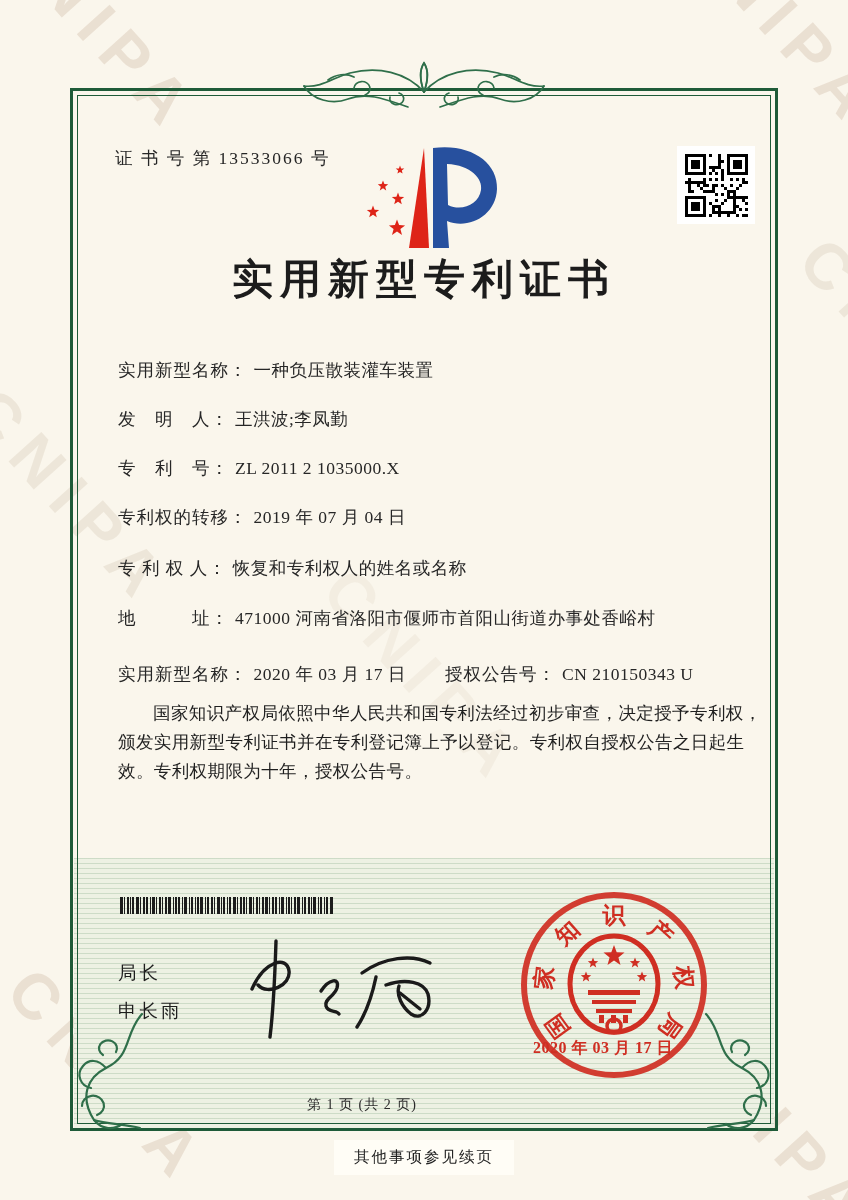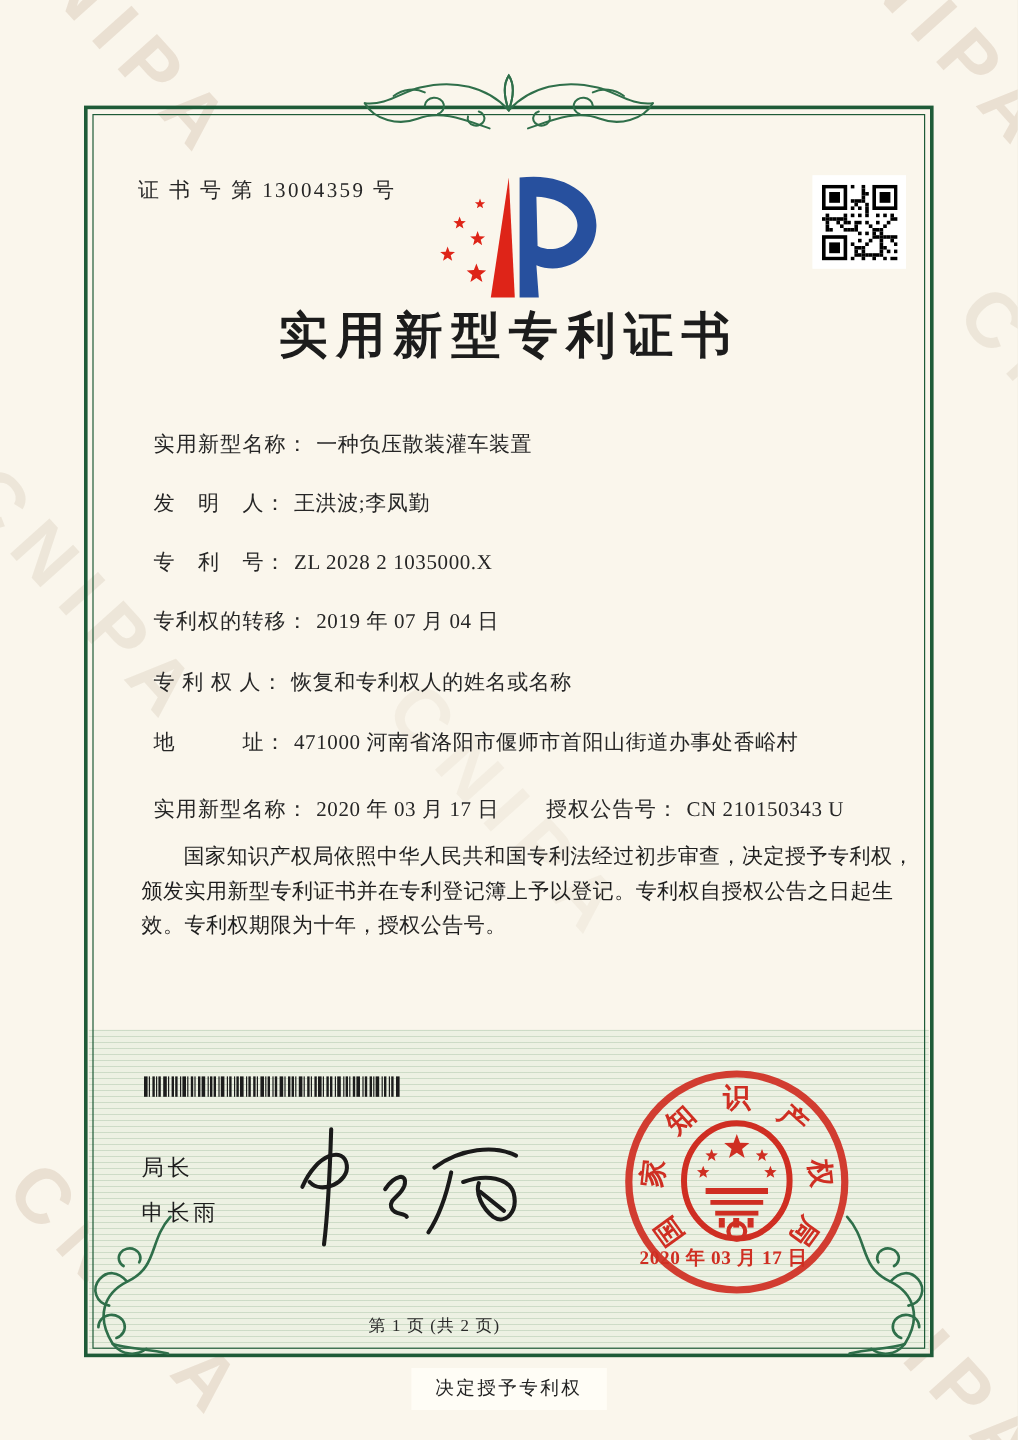--- a/index.html
+++ b/index.html
@@ -37,21 +37,21 @@
       letter-spacing:2px;}
 
   .logo{position:absolute;left:352px;top:142px;width:150px;height:113px;}
 
   .qr-box{position:absolute;left:677px;top:146px;width:78px;height:78px;background:#fff;
       display:flex;align-items:center;justify-content:center;}
 
   .title{position:absolute;left:0;top:252px;width:848px;text-align:center;
       font-size:41px;font-weight:bold;color:#1c1c1c;letter-spacing:7px;}
 
-  .frow{position:absolute;left:128px;width:648px;font-size:17.5px;color:var(--ink);white-space:nowrap;}
+  .frow{position:absolute;left:118px;width:648px;font-size:17.5px;color:var(--ink);white-space:nowrap;}
   .frow .lab{display:inline-block;letter-spacing:1px;}
   .frow .val{margin-left:6px;letter-spacing:0.5px;}
   .frow .grant2{position:absolute;left:327px;top:0;}
 
   .body-text{position:absolute;left:118px;top:699px;width:646px;font-size:17.5px;
       line-height:29px;color:#1f1f1f;}
   .body-text p{text-indent:2em;letter-spacing:0.4px;}
 
   .barcode{position:absolute;left:120px;top:897px;width:218px;height:17px;
       display:flex;align-items:stretch;}
@@ -125,21 +125,21 @@
       <g fill="none" stroke="currentColor" stroke-width="2.2" stroke-linecap="round" transform="translate(92,0) scale(-1,1)">
         <path d="M88,2 C70,22 78,44 52,56 C32,66 26,86 40,108 C48,118 60,118 68,112"></path>
         <path d="M52,56 C44,47 35,47 29,54 C22,62 26,74 37,76"></path>
         <path d="M28,94 a11,10 0 1,1 15,9"></path>
         <path d="M62,40 a9,8 0 1,0 -13,3"></path>
         <path d="M40,108 C52,112 70,112 86,116"></path>
       </g>
     </svg>
   </div>
 
-  <div class="cert-no">证 书 号 第 13004359 号</div>
+  <div class="cert-no">证 书 号 第 13533066 号</div>
 
   <div class="logo">
     <svg width="150" height="113" viewBox="0 0 150 113">
       <polygon points="72,6 57,106 77,106" fill="var(--logo-red)"></polygon>
       <path fill="var(--logo-blue)" fill-rule="evenodd" d="M81,6 C118,1 146,20 145,47 C144,74 116,88 95,79 L97,106 L81,106 Z
            M95,22 C119,23 131,37 129,48 C127,62 110,70 96,63 Z"></path>
       <polygon fill="var(--logo-red)" points="48.0,23.5 49.1,26.5 52.3,26.6 49.8,28.6 50.6,31.6 48.0,29.9 45.4,31.6 46.2,28.6 43.7,26.6 46.9,26.5"></polygon>
       <polygon fill="var(--logo-red)" points="31.0,38.5 32.4,42.1 36.2,42.3 33.2,44.7 34.2,48.4 31.0,46.3 27.8,48.4 28.8,44.7 25.8,42.3 29.6,42.1"></polygon>
       <polygon fill="var(--logo-red)" points="46.0,50.5 47.6,54.8 52.2,55.0 48.6,57.8 49.8,62.3 46.0,59.7 42.2,62.3 43.4,57.8 39.8,55.0 44.4,54.8"></polygon>
       <polygon fill="var(--logo-red)" points="21.0,63.5 22.6,67.8 27.2,68.0 23.6,70.8 24.8,75.3 21.0,72.7 17.2,75.3 18.4,70.8 14.8,68.0 19.4,67.8"></polygon>
@@ -263,21 +263,21 @@
 
   <div class="title">实用新型专利证书</div>
 
   <div class="frow" style="top:358px;">
     <span class="lab">实用新型名称：</span><span class="val">一种负压散装灌车装置</span>
   </div>
   <div class="frow" style="top:407px;">
     <span class="lab">发　明　人：</span><span class="val">王洪波;李凤勤</span>
   </div>
   <div class="frow" style="top:456px;">
-    <span class="lab">专　利　号：</span><span class="val">ZL 2028 2 1035000.X</span>
+    <span class="lab">专　利　号：</span><span class="val">ZL 2011 2 1035000.X</span>
   </div>
   <div class="frow" style="top:505px;">
     <span class="lab">专利权的转移：</span><span class="val">2019 年 07 月 04 日</span>
   </div>
   <div class="frow" style="top:556px;">
     <span class="lab">专 利 权 人：</span><span class="val">恢复和专利权人的姓名或名称</span>
   </div>
   <div class="frow" style="top:606px;">
     <span class="lab">地　　　址：</span><span class="val">471000  河南省洛阳市偃师市首阳山街道办事处香峪村</span>
   </div>
@@ -404,15 +404,15 @@
           <rect x="45" y="83" width="5" height="8" stroke="none"></rect>
           <rect x="57" y="83" width="5" height="8" stroke="none"></rect>
           <circle cx="48" cy="94" r="7" fill="none" stroke-width="3.5"></circle>
         </g>
       </svg>
     </div>
     <div class="seal-date">2020 年 03 月 17 日</div>
   </div>
 
   <div class="page-indicator">第 1 页 (共 2 页)</div>
-  <div class="note-box">决定授予专利权</div>
+  <div class="note-box">其他事项参见续页</div>
 
 </div>
 
 </body></html>

